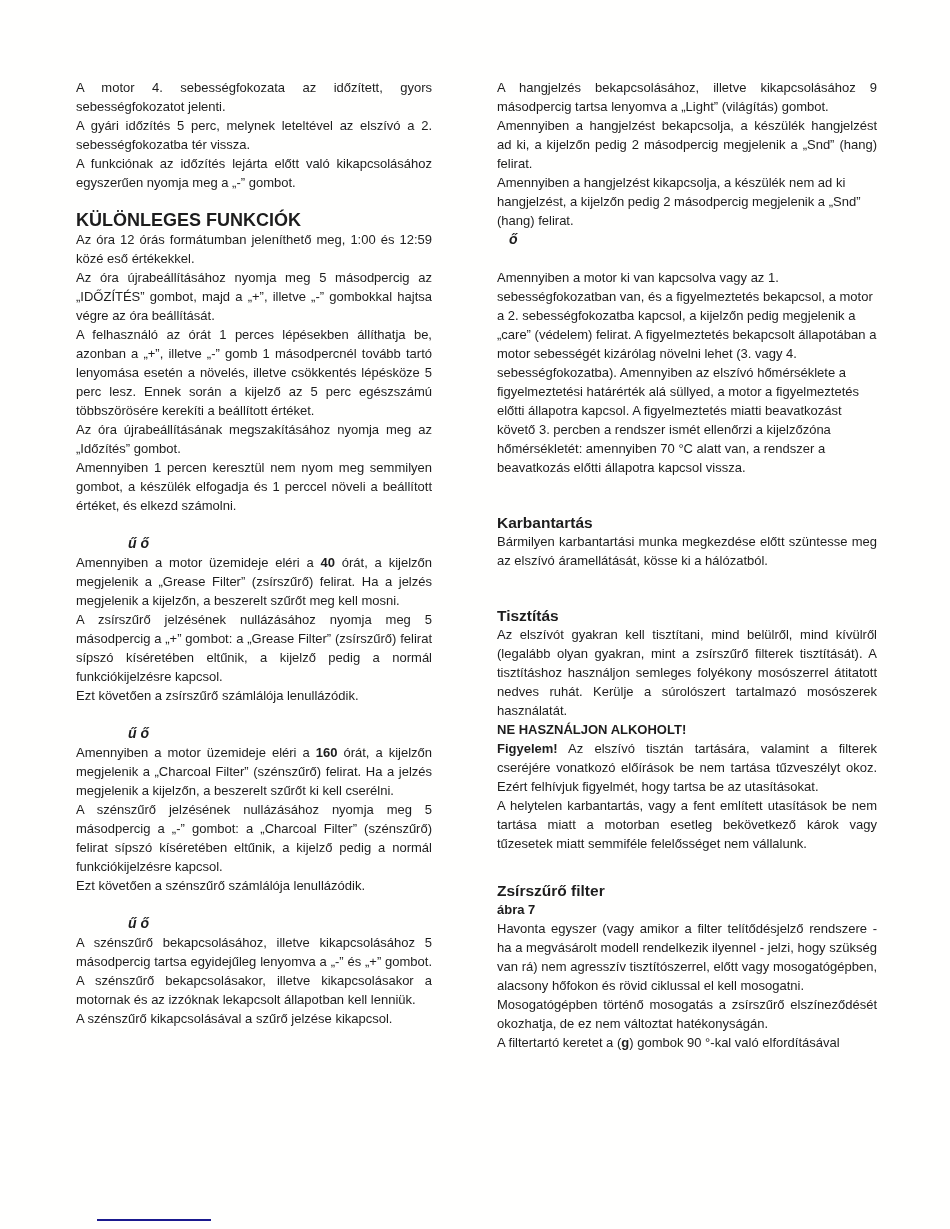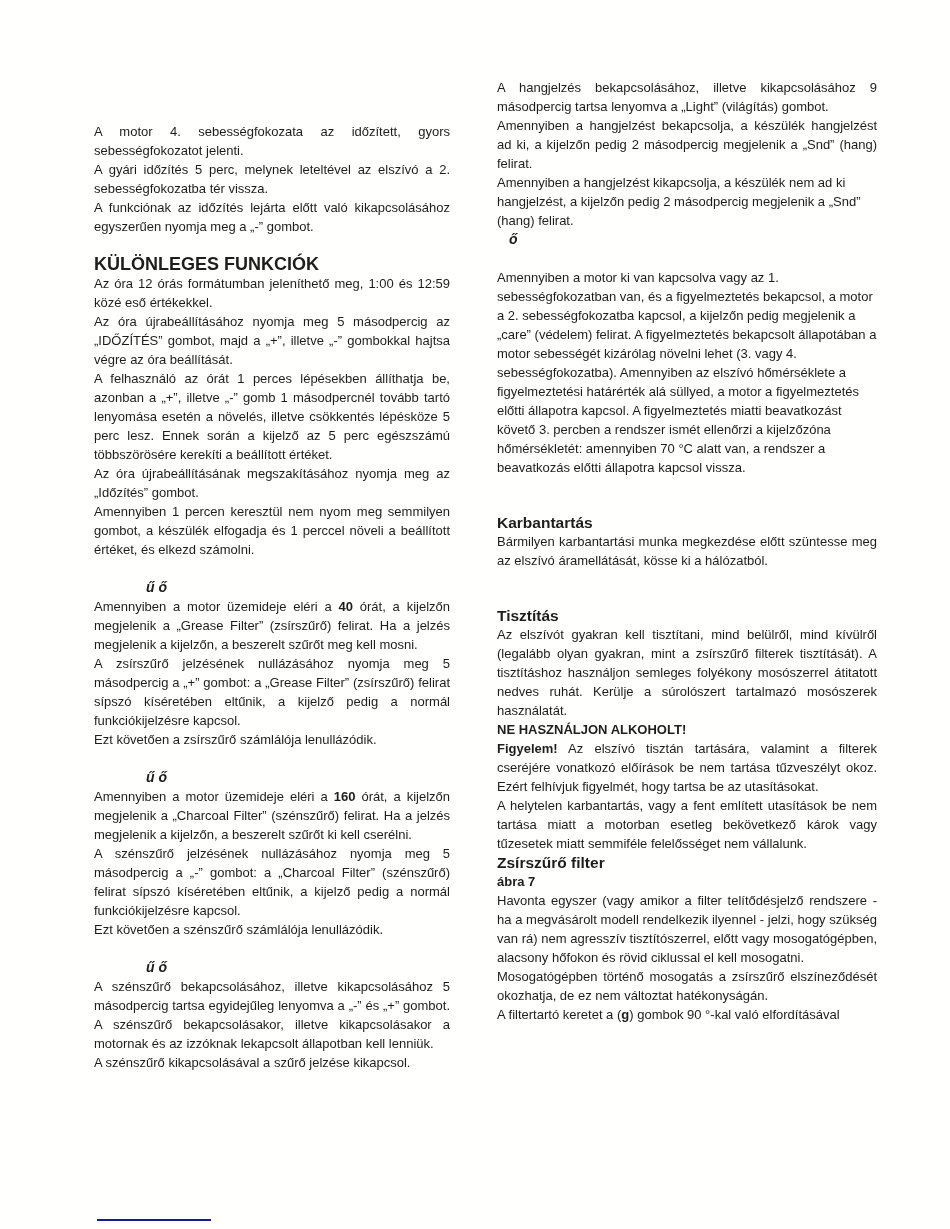--- a/index.html
+++ b/index.html
@@ -13,21 +13,21 @@
     height: 1229px;
     background: #fffffe;
     font-family: "Liberation Sans", sans-serif;
     color: #1d1d1d;
     overflow: hidden;
   }
   .col {
     position: absolute;
     top: 78px;
   }
-  .col-left  { left: 94px;  width: 356px; margin-top: 44px; }
+  .col-left  { left: 76px;  width: 356px; }
   .col-right { left: 497px; width: 380px; }
   p, h2, h3 {
     margin: 0;
     padding: 0;
     font-size: 13px;
     line-height: 19px;
     font-weight: normal;
   }
   .j { text-align: justify; }
   .b { font-weight: bold; }
@@ -45,21 +45,21 @@
     font-weight: bold;
     font-style: italic;
     font-size: 14px;
     line-height: 19px;
   }
   .ind-l { padding-left: 52px; }
   .ind-r { padding-left: 12px; }
   .mt1   { margin-top: 19px; }
   .mt2   { margin-top: 40px; }
   .mt-h  { margin-top: 36px; }
-  .mt-s  { margin-top: 0; }
+  .mt-s  { margin-top: 28px; }
   .footer-line {
     position: absolute;
     left: 97px;
     top: 1219px;
     width: 114px;
     height: 2px;
     background: #1a1a8f;
   }
 </style>
 </head>

